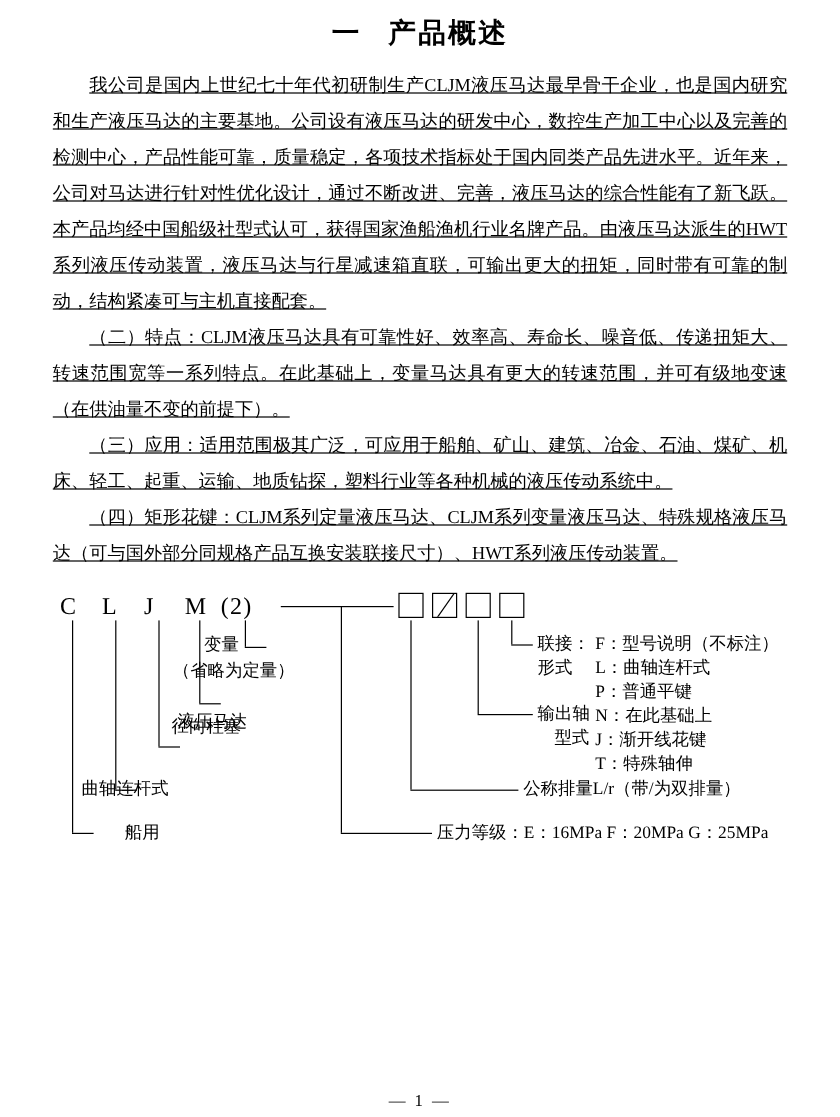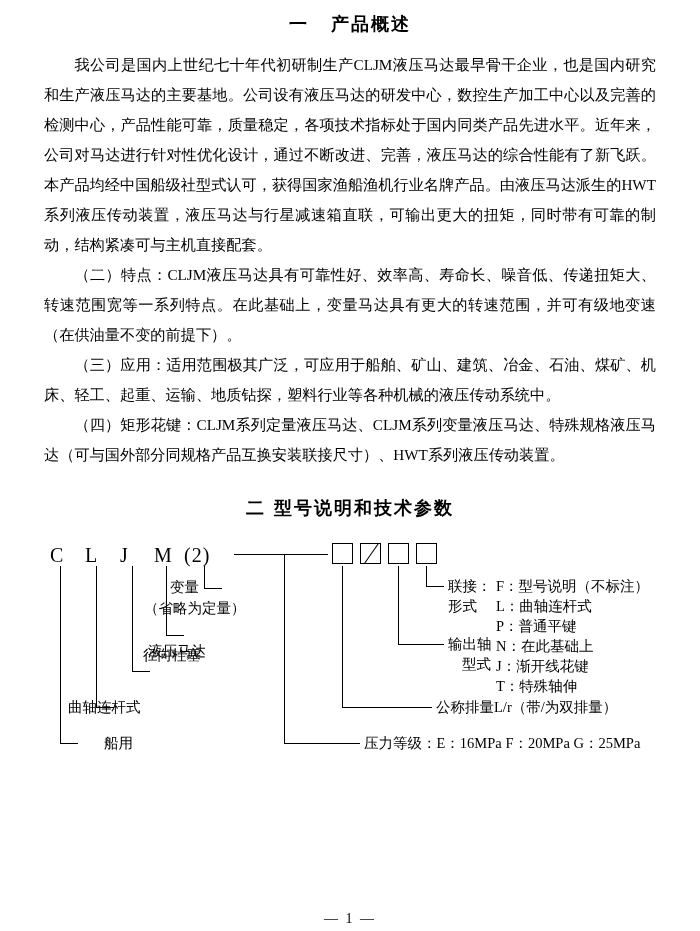--- a/index.html
+++ b/index.html
@@ -17,40 +17,41 @@
   }
   .page {
     width: 700px;
     height: 931px;
     position: relative;
     box-sizing: border-box;
     padding: 0 44px;
   }
   h1.section-title {
     font-family: "DejaVu Serif", "Liberation Serif", serif;
-    font-size: 18px;
+    font-size: 23px;
     font-weight: bold;
     text-align: center;
     letter-spacing: 2px;
     margin: 12px 0 14px 0;
     padding: 0;
   }
   h1.section-title .num {
     margin-right: 22px;
   }
   h1.section-title.tight .num {
     margin-right: 8px;
   }
   p.body-text {
     font-size: 15.2px;
     line-height: 30px;
     text-align: justify;
     text-justify: inter-ideograph;
     margin: 0;
     text-indent: 2em;
+    text-decoration: underline;
   }
   .intro-block p + p {
     margin-top: 0px;
   }
   .sub-head {
     font-size: 15.2px;
     line-height: 30px;
     margin: 10px 0 0 0;
     text-indent: 2em;
   }
@@ -129,23 +130,20 @@
     <span class="num">一</span><span>产品概述</span>
   </h1>
 
   <div class="intro-block">
     <p class="body-text">我公司是国内上世纪七十年代初研制生产CLJM液压马达最早骨干企业，也是国内研究和生产液压马达的主要基地。公司设有液压马达的研发中心，数控生产加工中心以及完善的检测中心，产品性能可靠，质量稳定，各项技术指标处于国内同类产品先进水平。近年来，公司对马达进行针对性优化设计，通过不断改进、完善，液压马达的综合性能有了新飞跃。本产品均经中国船级社型式认可，获得国家渔船渔机行业名牌产品。由液压马达派生的HWT系列液压传动装置，液压马达与行星减速箱直联，可输出更大的扭矩，同时带有可靠的制动，结构紧凑可与主机直接配套。</p>
     <p class="body-text">（二）特点：CLJM液压马达具有可靠性好、效率高、寿命长、噪音低、传递扭矩大、转速范围宽等一系列特点。在此基础上，变量马达具有更大的转速范围，并可有级地变速（在供油量不变的前提下）。</p>
     <p class="body-text">（三）应用：适用范围极其广泛，可应用于船舶、矿山、建筑、冶金、石油、煤矿、机床、轻工、起重、运输、地质钻探，塑料行业等各种机械的液压传动系统中。</p>
     <p class="body-text">（四）矩形花键：CLJM系列定量液压马达、CLJM系列变量液压马达、特殊规格液压马达（可与国外部分同规格产品互换安装联接尺寸）、HWT系列液压传动装置。</p>
   </div>
 
-  <h1 class="section-title tight" style="margin-top:26px;">
-    <span class="num">二</span><span>型号说明和技术参数</span>
-  </h1>
 
 
   <div class="diagram">
 
     <span class="code" style="left:6px; top:10px;">C</span>
     <span class="code" style="left:41px; top:10px;">L</span>
     <span class="code" style="left:76px; top:10px;">J</span>
     <span class="code" style="left:110px; top:10px;">M</span>
     <span class="code" style="left:140px; top:10px;">(2)</span>
 

